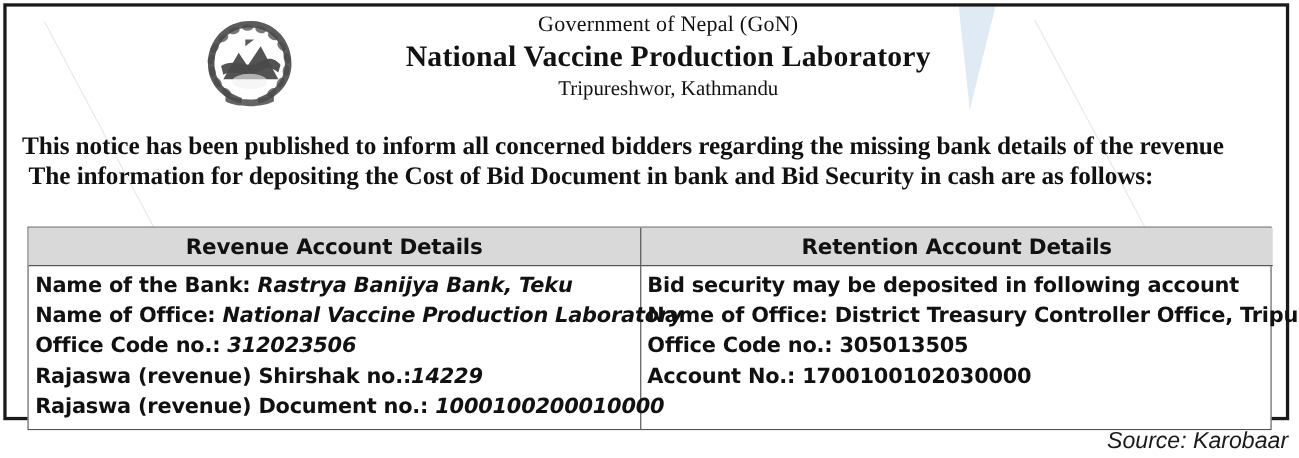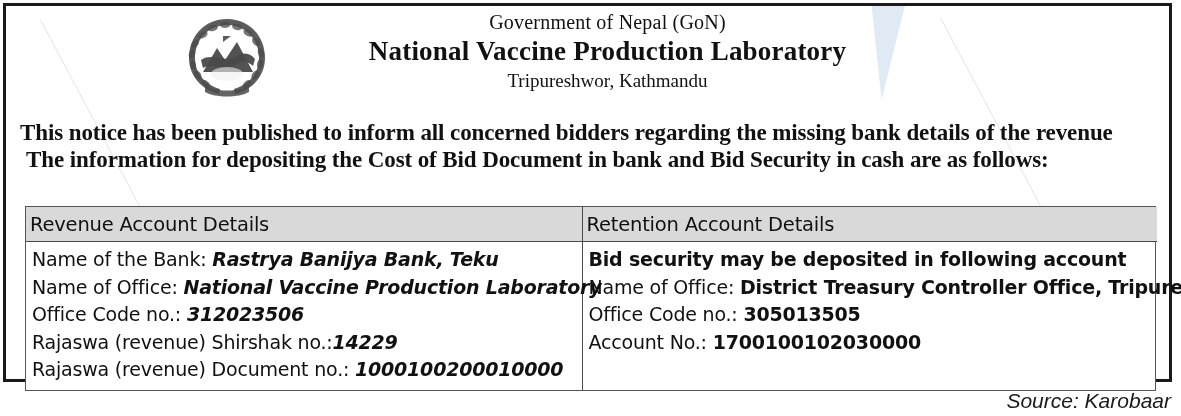--- a/index.html
+++ b/index.html
@@ -189,23 +189,23 @@
     table-layout: fixed;
   }
   .acct-table col.c1 { width: 556px; }
   .acct-table col.c2 { width: 575px; }
 
   .acct-table th {
     background: #d9d9d9;
     border: 1px solid #4a4a4a;
     border-top: none;
     font-size: 19.5px;
-    font-weight: normal;
+    font-weight: bold;
     color: #111111;
-    text-align: left;
+    text-align: center;
     height: 34px;
     padding: 0 4px;
     letter-spacing: -0.2px;
   }
   .acct-table th.th-left { border-left: none; }
   .acct-table th.th-right { border-right: none; }
 
   .acct-table td {
     border: 1px solid #4a4a4a;
     border-bottom: none;
@@ -216,21 +216,21 @@
   .acct-table td.td-left { border-left: none; }
   .acct-table td.td-right { border-right: none; }
 
   .row-line {
     display: block;
     white-space: nowrap;
     font-size: 19px;
     line-height: 27.5px;
     letter-spacing: -0.2px;
   }
-  .row-line .lbl { font-weight: normal; }
+  .row-line .lbl { font-weight: bold; }
   .row-line .val-italic { font-weight: bold; font-style: italic; }
   .row-line .val-bold { font-weight: bold; font-style: normal; }
   .row-line.heading { font-weight: bold; }
 
   
   .source-credit {
     position: absolute;
     right: 10px;
     top: 389px;
     font-family: "Liberation Sans", sans-serif;

